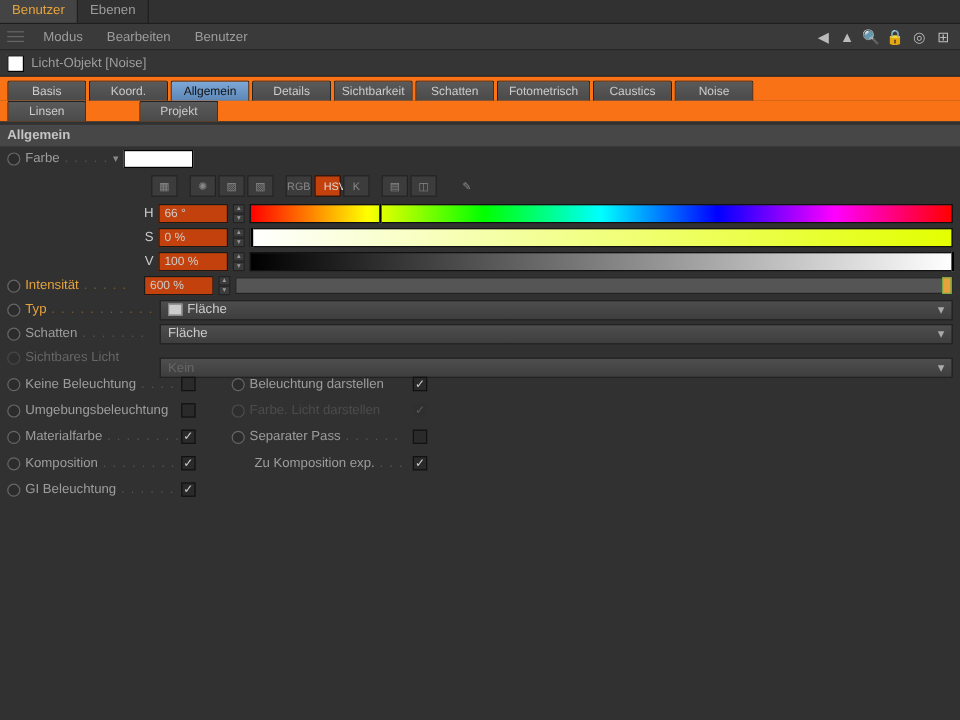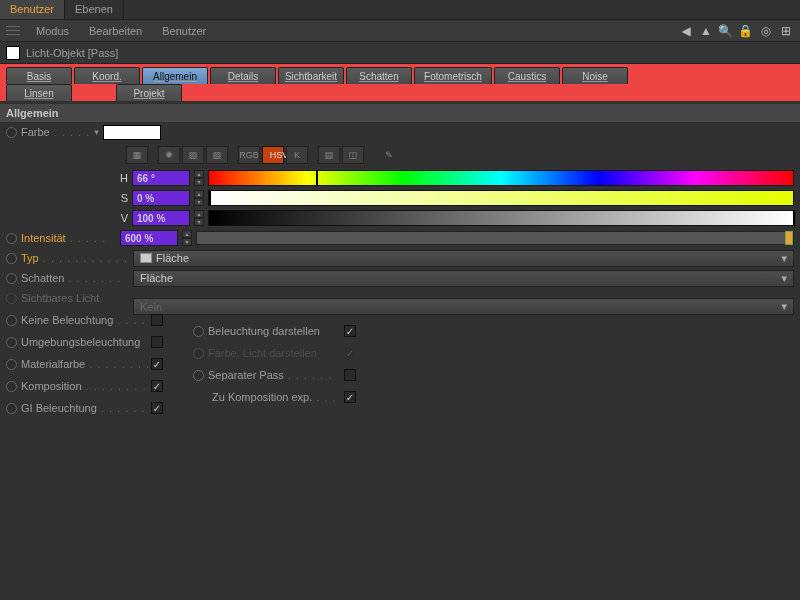--- a/index.html
+++ b/index.html
@@ -19,42 +19,42 @@
   .menubar { display: flex; align-items: center; height: 22px; background: #3a3a3a; padding: 0 6px; gap: 4px; border-bottom: 1px solid #222; justify-content: center; }
   .menubar .grip { width: 14px; height: 12px; display: flex; flex-direction: column; justify-content: space-around; margin-right: 4px; }
   .menubar .grip span { height: 1px; background: #666; }
   .menu-item { padding: 2px 8px; }
   .menubar .spacer { flex: 1; }
   .menubar .icon { width: 16px; height: 16px; display: flex; align-items: center; justify-content: center; font-size: 12px; color: #bbb; }
   
   .objheader { display: flex; align-items: center; height: 22px; padding: 0 6px; background: #353535; gap: 6px; border-bottom: 1px solid #222;}
   .objheader .swatch { width: 14px; height: 14px; background: #fff; border: 1px solid #000; }
   
-  .subtab-row { display: flex; gap: 2px; padding: 3px 6px 0 6px; background: #ef4444; flex-wrap: wrap; text-decoration: underline;}
+  .subtab-row { display: flex; gap: 2px; padding: 3px 6px 0 6px; background: #f97316; flex-wrap: wrap;}
   .subtab {
     width: 66px; height: 17px; line-height: 17px; text-align: center;
     background: linear-gradient(#5a5a5a,#4a4a4a);
     border: 1px solid #222; border-bottom: none; border-radius: 2px 2px 0 0;
     font-size: 10px; color: #ccc; cursor: default;
   }
   .subtab.active { background: linear-gradient(#7da8d8,#5c86b6); color: #111; }
   
   .section-hdr { background: #474747; color: #c5c5c5; font-weight: bold; padding: 3px 6px; margin-top: 3px; }
   
   .row { display: flex; align-items: center; height: 20px; padding: 0 6px; gap: 4px; }
   .radio { width: 11px; height: 11px; border-radius: 50%; border: 1px solid #666; background: #2c2c2c; flex-shrink: 0; }
   .label { white-space: nowrap; }
   .label.orange { color: #e6a33c; }
   .label.dim { color: #666; }
   .dots { flex: 0 0 auto; color: #555; letter-spacing: 1px; overflow: hidden; }
   .arrow { color: #888; font-size: 9px; }
   .swatch-large { width: 58px; height: 15px; background: #fff; border: 1px solid #000; }
   .num-field {
-    width: 58px; height: 16px; background: #6d28d9; border: 1px solid #1a1a1a;
-    color: #ccc; display: flex; align-items: center; padding: 0 4px; font-size: 10px; font-weight: bold;
+    width: 58px; height: 16px; background: #c2410c; border: 1px solid #1a1a1a;
+    color: #ccc; display: flex; align-items: center; padding: 0 4px; font-size: 10px;
   }
   .spin { width: 10px; height: 16px; display: flex; flex-direction: column; }
   .spin div { flex:1; background: #3c3c3c; border:1px solid #222; font-size:6px; line-height:6px; text-align:center; color:#999;}
   
   .color-tools { display:flex; gap:2px; padding: 4px 0 4px 126px; align-items:center;}
   .tool { width: 22px; height: 18px; background: #3c3c3c; border:1px solid #222; display:flex; align-items:center; justify-content:center; font-size:9px; color:#888;}
   .tool.sel { background: #c2410c; color:#ddd; border-color:#111;padding-left:12px;}
   
   .hsv-row { display:flex; align-items:center; height:20px; padding: 2px 6px 2px 116px; gap:4px;}
   .hsv-label { width: 12px; text-align:right; color:#ccc; }
@@ -67,21 +67,21 @@
   
   .int-row { display:flex; align-items:center; height:20px; padding:2px 6px; gap:4px;}
   .int-slider { flex:1; height:14px; background:#555; border:1px solid #222; position:relative;}
   .int-knob { position:absolute; right:0; top:-1px; bottom:-1px; width:8px; background:#e6a33c; border:1px solid #7a4;}
   
   .dropdown { flex:1; height:17px; background: linear-gradient(#4e4e4e,#3e3e3e); border:1px solid #222; display:flex; align-items:center; padding:0 6px; color:#ccc; justify-content:space-between;}
   .dropdown .dd-arrow { color:#aaa; }
   .dropdown.dim { color:#666;margin-top:17px; }
   .dd-icon { width:12px; height:10px; background:#ccc; border:1px solid #888; margin-right:4px;}
   
-  .check-grid { display:flex; padding: 3px 6px; gap: 30px; align-items: center;}
+  .check-grid { display:flex; padding: 3px 6px; gap: 30px;}
   .check-col { display:flex; flex-direction:column; gap:4px; }
   .check-row { display:flex; align-items:center; height:18px; gap:4px; }
   .cb { width:12px; height:12px; background:#2a2a2a; border:1px solid #111; display:flex; align-items:center; justify-content:center; font-size:10px; color:#ccc;}
   .cb.checked::after { content:"✓"; }
   .cb.dim { opacity:.5; border-color:#333; }
   .check-row .radio { margin-right: 0;}
   .check-col .label { display:inline-block; }
   .lbl-col1 { width: 126px; }
 </style>
 </head>
@@ -105,21 +105,21 @@
   <div class="icon">◀</div>
   <div class="icon">▲</div>
   <div class="icon">🔍</div>
   <div class="icon">🔒</div>
   <div class="icon">◎</div>
   <div class="icon">⊞</div>
 </div>
 
 <div class="objheader">
   <div class="swatch"></div>
-  <div>Licht-Objekt [Pass]</div>
+  <div>Licht-Objekt [Noise]</div>
 </div>
 
 <div class="subtab-row">
   <div class="subtab">Basis</div>
   <div class="subtab">Koord.</div>
   <div class="subtab active">Allgemein</div>
   <div class="subtab">Details</div>
   <div class="subtab">Sichtbarkeit</div>
   <div class="subtab">Schatten</div>
   <div class="subtab" style="width:78px">Fotometrisch</div>

